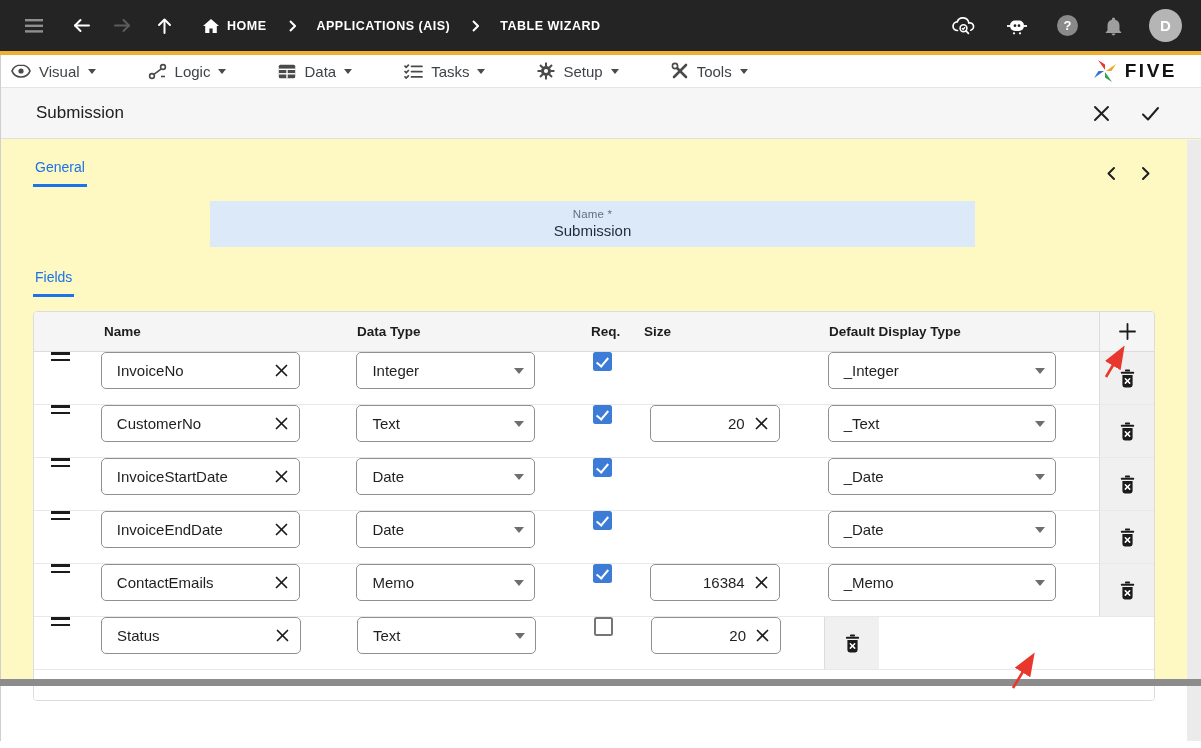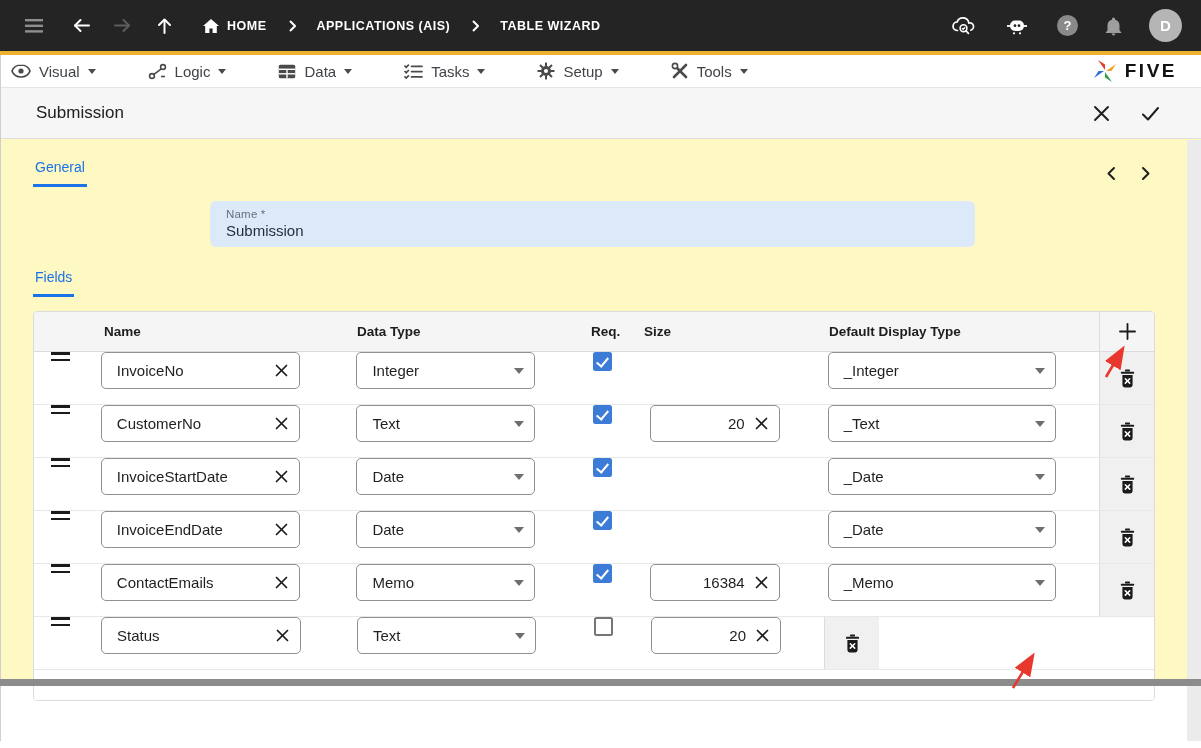--- a/index.html
+++ b/index.html
@@ -40,21 +40,21 @@
   .fh-actions{margin-left:auto;display:flex;align-items:center;gap:29px;}
   .icon-btn{cursor:pointer;display:flex;align-items:center;justify-content:center;}
 
   
   .main{padding:0 46px 0 33px;}
   .tabrow{margin-top:20px;display:flex;justify-content:space-between;align-items:center;}
   .tab{display:inline-block;color:var(--tab-blue);font-size:14px;font-weight:500;
     padding:0 2px 9px 2px;border-bottom:3px solid var(--tab-blue);cursor:pointer;}
   .pager{display:flex;align-items:center;gap:21px;margin-right:3px;}
   .name-field{margin:14px 0 0 177px;width:765px;height:46px;background:var(--namefield);
-    border-radius:6px;padding:7px 16px 0 16px;cursor:text;}
+    border-radius:0;padding:7px 16px 0 16px;cursor:text;text-align:center;}
   .name-label{font-size:11.5px;color:#64707e;letter-spacing:.2px;}
   .name-value{font-size:15px;color:#1f2b38;margin-top:2px;}
   .tab-fields{margin-top:21px;}
 
   
   .ftable{margin-top:14px;width:1122px;border:1px solid var(--border);border-radius:4px;overflow:hidden;background:#fff;}
   .thead{position:relative;height:40px;background:#f5f5f5;border-bottom:1px solid var(--border);}
   .th{position:absolute;top:0;bottom:0;display:flex;align-items:center;font-size:13.5px;font-weight:700;color:var(--ink);}
   .th-name{left:70px;} .th-dt{left:323px;} .th-req{left:557px;} .th-size{left:610px;} .th-disp{left:795px;}
   .th-add{position:absolute;right:0;top:0;bottom:0;width:55px;border-left:1px solid var(--border);

